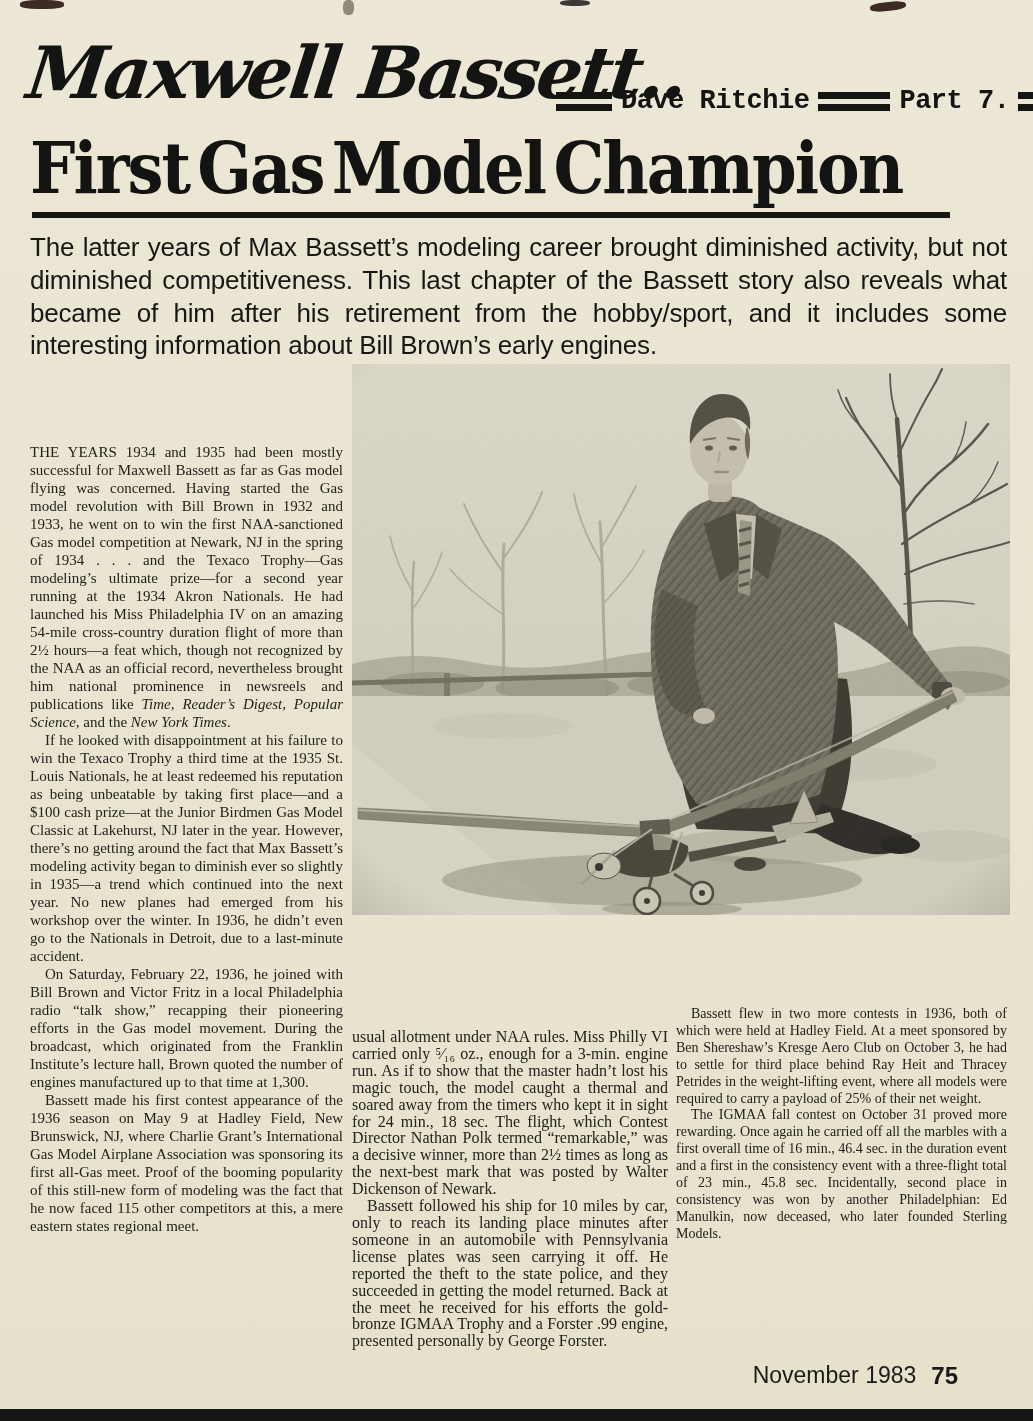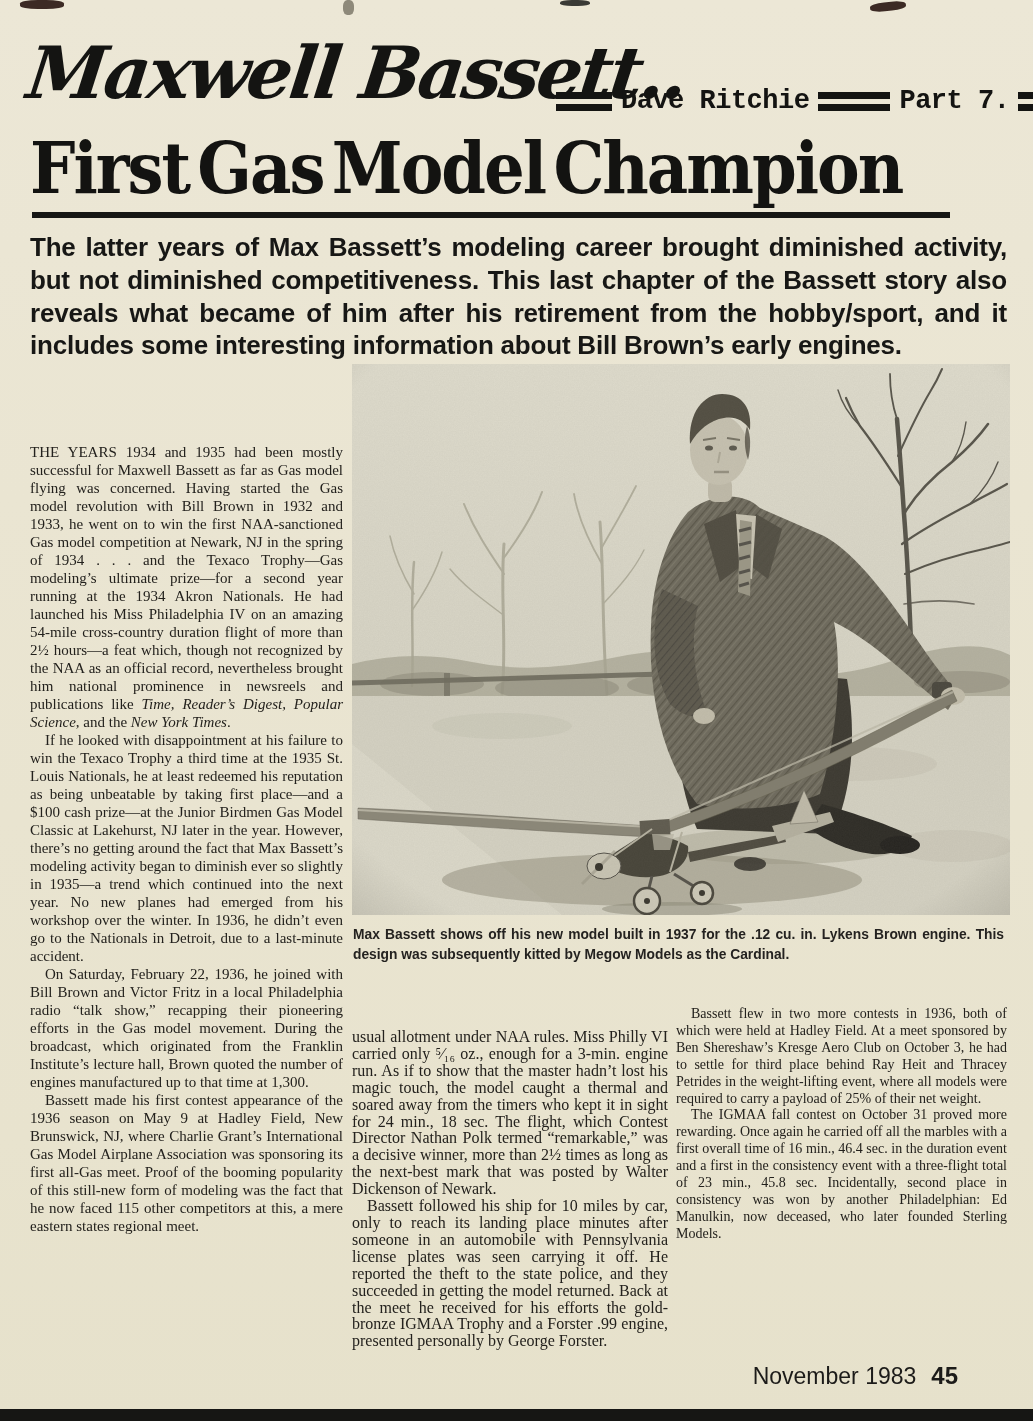--- a/index.html
+++ b/index.html
@@ -32,42 +32,42 @@
   .headline{
     position:absolute;left:30px;top:126px;
     font-family:"DejaVu Serif",serif;font-weight:700;
     font-size:64px;letter-spacing:-2px;word-spacing:-12px;color:#131311;
     transform:scaleY(1.12);transform-origin:left top;white-space:nowrap;
   }
   .headline-rule{position:absolute;left:32px;top:212px;width:918px;height:6px;background:#161614;}
   
   .intro{
     position:absolute;left:30px;top:231px;width:977px;
-    font-family:"Liberation Sans",sans-serif;font-weight:bold;
+    font-family:"Liberation Sans",sans-serif;font-weight:normal;
     font-size:26px;line-height:1.26;letter-spacing:-0.2px;color:#171715;
     text-align:justify;
   }
   
   .photo-wrap{position:absolute;left:352px;top:364px;width:658px;height:551px;background:#d6d3c5;}
   .photo-wrap svg{display:block;}
   .caption{
     position:absolute;left:353px;top:925px;width:651px;
     font-family:"Liberation Sans",sans-serif;font-weight:bold;
     font-size:13.8px;line-height:1.45;color:#242220;text-align:justify;
   }
   
   .col{position:absolute;text-align:justify;color:#23211d;hyphens:auto;margin-top:45px;}
   .col p{margin:0;text-indent:15px;}
   .col p.no-indent{text-indent:0;}
   .col-left{left:30px;top:398px;width:313px;font-size:15px;line-height:18px;}
   .col-mid{left:352px;top:984px;width:316px;font-size:16px;line-height:16.9px;}
   .col-right{left:676px;top:961px;width:331px;font-size:14px;line-height:16.9px;}
   
   .footer{
-    position:absolute;top:1362px;right:75px;display:flex;gap:15px;align-items:center;
+    position:absolute;top:1362px;right:75px;display:flex;gap:15px;align-items:flex-start;
     font-family:"Liberation Sans",sans-serif;font-size:23px;color:#1c1b19;
   }
   .footer .pagenum{font-weight:bold;font-size:24px;}
 </style>
 </head>
 <body>
 
 <div class="page">
 
   <div class="mark mark-a"></div>
@@ -226,38 +226,37 @@
         <circle cx="295" cy="537" r="3" fill="#3a372f"></circle>
         <circle cx="350" cy="529" r="11" fill="#ccc8b7" stroke="#4a473d" stroke-width="2.5"></circle>
         <circle cx="350" cy="529" r="3" fill="#3a372f"></circle>
       </g>
 
       <rect width="658" height="551" filter="url(#grain)" opacity="0.2"></rect>
       <rect width="658" height="551" fill="url(#vg)"></rect>
     </svg>
   </div>
 
-  <div class="caption">Max Bassett shows off his new model built in 1937 for the .12 cu. in. Lykens Brown engine. This design was subsequently kitted by Megow Models as the Cardinal.</div>
 
   <div class="col col-left">
     <p class="no-indent"><span>THE YEARS 1934 and 1935 had been mostly successful for Maxwell Bassett as far as Gas model flying was concerned. Having started the Gas model revolution with Bill Brown in 1932 and 1933, he went on to win the first NAA-sanctioned Gas model competition at Newark, NJ in the spring of 1934 . . . and the Texaco Trophy—Gas modeling’s ultimate prize—for a second year running at the 1934 Akron Nationals. He had launched his Miss Philadelphia IV on an amazing 54-mile cross-country duration flight of more than 2½ hours—a feat which, though not recognized by the NAA as an official record, nevertheless brought him national prominence in newsreels and publications like </span><span style="font-style: italic;">Time, Reader’s Digest, Popular Science</span><span>, and the </span><span style="font-style: italic;">New York Times</span><span>.</span></p>
     <p>If he looked with disappointment at his failure to win the Texaco Trophy a third time at the 1935 St. Louis Nationals, he at least redeemed his reputation as being unbeatable by taking first place—and a $100 cash prize—at the Junior Birdmen Gas Model Classic at Lakehurst, NJ later in the year. However, there’s no getting around the fact that Max Bassett’s modeling activity began to diminish ever so slightly in 1935—a trend which continued into the next year. No new planes had emerged from his workshop over the winter. In 1936, he didn’t even go to the Nationals in Detroit, due to a last-minute accident.</p>
     <p>On Saturday, February 22, 1936, he joined with Bill Brown and Victor Fritz in a local Philadelphia radio “talk show,” recapping their pioneering efforts in the Gas model movement. During the broadcast, which originated from the Franklin Institute’s lecture hall, Brown quoted the number of engines manufactured up to that time at 1,300.</p>
     <p>Bassett made his first contest appearance of the 1936 season on May 9 at Hadley Field, New Brunswick, NJ, where Charlie Grant’s International Gas Model Airplane Association was sponsoring its first all-Gas meet. Proof of the booming popularity of this still-new form of modeling was the fact that he now faced 115 other competitors at this, a mere eastern states regional meet.</p>
   </div>
 
   <div class="col col-mid">
     <p class="no-indent">usual allotment under NAA rules. Miss Philly VI carried only ⁵⁄₁₆ oz., enough for a 3-min. engine run. As if to show that the master hadn’t lost his magic touch, the model caught a thermal and soared away from the timers who kept it in sight for 24 min., 18 sec. The flight, which Contest Director Nathan Polk termed “remarkable,” was a decisive winner, more than 2½ times as long as the next-best mark that was posted by Walter Dickenson of Newark.</p>
     <p>Bassett followed his ship for 10 miles by car, only to reach its landing place minutes after someone in an automobile with Pennsylvania license plates was seen carrying it off. He reported the theft to the state police, and they succeeded in getting the model returned. Back at the meet he received for his efforts the gold-bronze IGMAA Trophy and a Forster .99 engine, presented personally by George Forster.</p>
   </div>
 
   <div class="col col-right">
     <p>Bassett flew in two more contests in 1936, both of which were held at Hadley Field. At a meet sponsored by Ben Shereshaw’s Kresge Aero Club on October 3, he had to settle for third place behind Ray Heit and Thracey Petrides in the weight-lifting event, where all models were required to carry a payload of 25% of their net weight.</p>
     <p>The IGMAA fall contest on October 31 proved more rewarding. Once again he carried off all the marbles with a first overall time of 16 min., 46.4 sec. in the duration event and a first in the consistency event with a three-flight total of 23 min., 45.8 sec. Incidentally, second place in consistency was won by another Philadelphian: Ed Manulkin, now deceased, who later founded Sterling Models.</p>
   </div>
 
   <div class="footer">
     <span>November 1983</span>
-    <span class="pagenum">45</span>
+    <span class="pagenum">75</span>
   </div>
 
   <div class="bottom-bar"></div>
 </div>
 
 </body></html>

